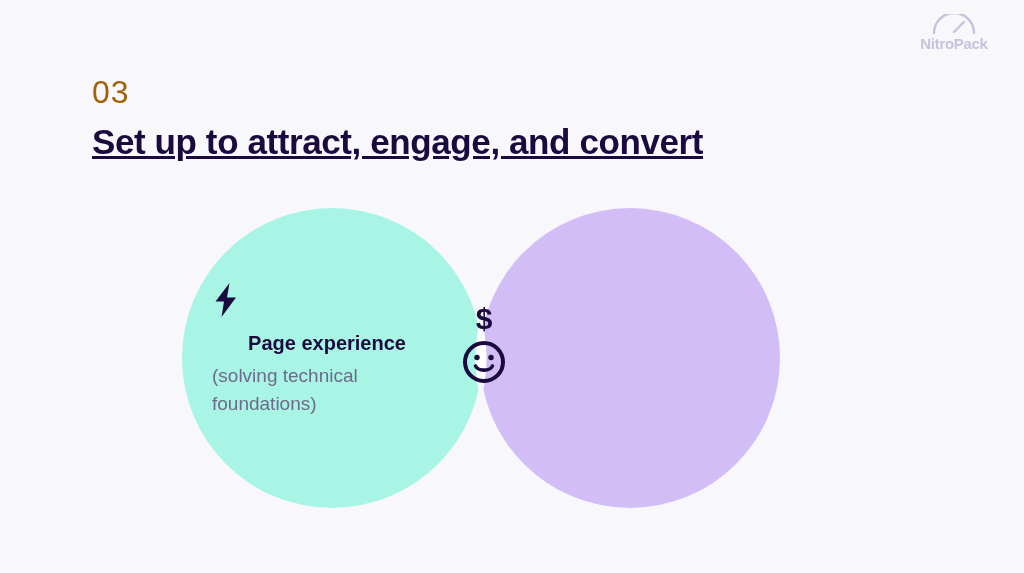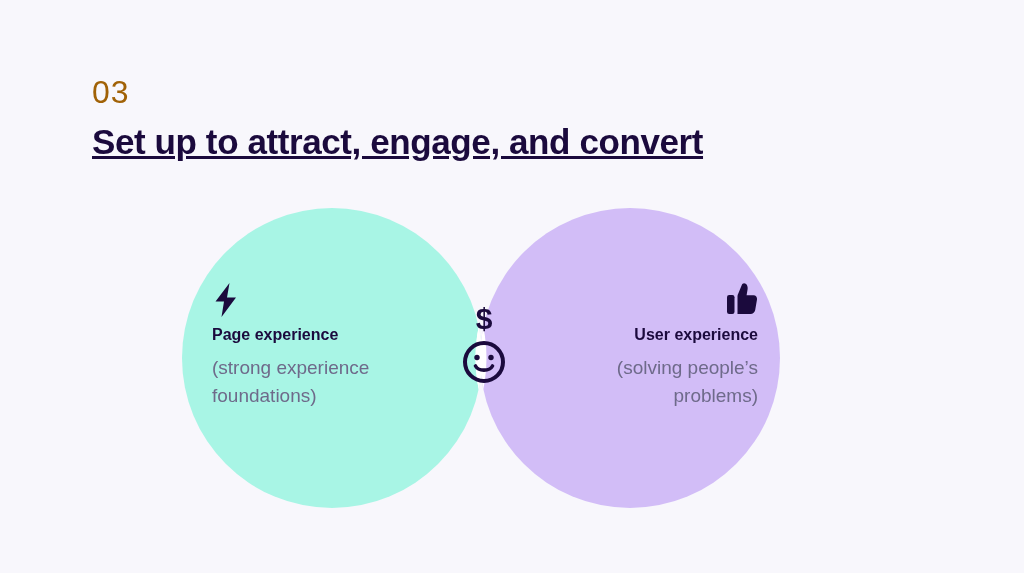--- a/index.html
+++ b/index.html
@@ -99,25 +99,26 @@
 
   .lobe-icon {
     display: block;
     height: 36px;
     line-height: 36px;
   }
   .lobe-right .lobe-icon { text-align: right; }
 
   .lobe-title {
     display: block;
-    font-size: 16px;
+    font-size: 20px;
     font-weight: bold;
     color: #1B0A3D;
     line-height: 26px;
-    margin-top: 4px;
+    margin-top: 12px;
+    text-align: center;
   }
 
   .lobe-sub {
     display: block;
     font-size: 19px;
     font-weight: normal;
     color: #6E6A8A;
     line-height: 28px;
     margin-top: 6px;
     max-width: 190px;
@@ -179,37 +180,23 @@
     </svg>
   </div>
 
   <div class="lobe lobe-left">
     <span class="lobe-icon">
       <svg width="28" height="36" viewBox="0 0 28 36" xmlns="http://www.w3.org/2000/svg">
         <path d="M17.5 1 L3.5 19.5 L12 19.5 L9.5 35 L24 15.5 L15 15.5 Z" fill="#1B0A3D"></path>
       </svg>
     </span>
     <span class="lobe-title">Page experience</span>
-    <span class="lobe-sub">(strong experience foundations)</span>
-  </div>
-
-  <div class="lobe lobe-right">
-    <span class="lobe-icon">
-      <svg width="32" height="34" viewBox="0 0 32 34" xmlns="http://www.w3.org/2000/svg">
-        <rect x="1" y="13" width="7.5" height="19" rx="2.2" fill="#1B0A3D"></rect>
-        <path d="M11.5 32 L24.5 32 C27 32 28.8 30.3 29.2 28 L31 17.5
-                 C31.4 15.2 29.8 13.2 27.5 13.2 L20.6 13.2
-                 L21.6 7.2 C22.1 4 20.4 1.2 18.1 1.2
-                 C16.9 1.2 16.2 1.9 15.8 3 L12.4 11.3
-                 C11.9 12.5 11.5 13.3 11.5 14.6 Z" fill="#1B0A3D"></path>
-      </svg>
-    </span>
-    <span class="lobe-title">User experience</span>
-    <span class="lobe-sub">(solving people’s problems)</span>
-  </div>
+    <span class="lobe-sub">(solving technical foundations)</span>
+  </div>
+
 
   <div class="lens-icons">
     <span class="lens-dollar">
       <svg width="24" height="32" viewBox="0 0 24 32" xmlns="http://www.w3.org/2000/svg">
         <text x="12" y="26" text-anchor="middle" font-family="Liberation Sans, sans-serif" font-size="30" font-weight="bold" fill="#1B0A3D">$</text>
       </svg>
     </span>
     <span class="lens-face">
       <svg width="46" height="46" viewBox="0 0 46 46" xmlns="http://www.w3.org/2000/svg">
         <circle cx="23" cy="23" r="19" fill="none" stroke="#1B0A3D" stroke-width="4"></circle>
@@ -217,14 +204,24 @@
         <circle cx="30" cy="18.5" r="2.7" fill="#1B0A3D"></circle>
         <path d="M14.5 27 C17.5 32.5 28.5 32.5 31.5 27" fill="none" stroke="#1B0A3D" stroke-width="3.6" stroke-linecap="round"></path>
       </svg>
     </span>
   </div>
 
   <div class="eyebrow">03</div>
 
   <h1 class="title">Set up to attract, engage, and convert</h1>
 
+  <div class="brand">
+    <span class="brand-gauge">
+      <svg width="46" height="20" viewBox="0 0 46 20" xmlns="http://www.w3.org/2000/svg">
+        <path d="M3 19 A20 20 0 0 1 43 19" fill="none" stroke="#C7C3DC" stroke-width="2.4" stroke-linecap="round"></path>
+        <path d="M23 18 L33 8" stroke="#C7C3DC" stroke-width="2.4" stroke-linecap="round"></path>
+        <path d="M33 8 L29.5 9.2 L31.6 11.2 Z" fill="#C7C3DC"></path>
+      </svg>
+    </span>
+    <span class="brand-name">NitroPack</span>
+  </div>
 
 </div>
 
 </body></html>

